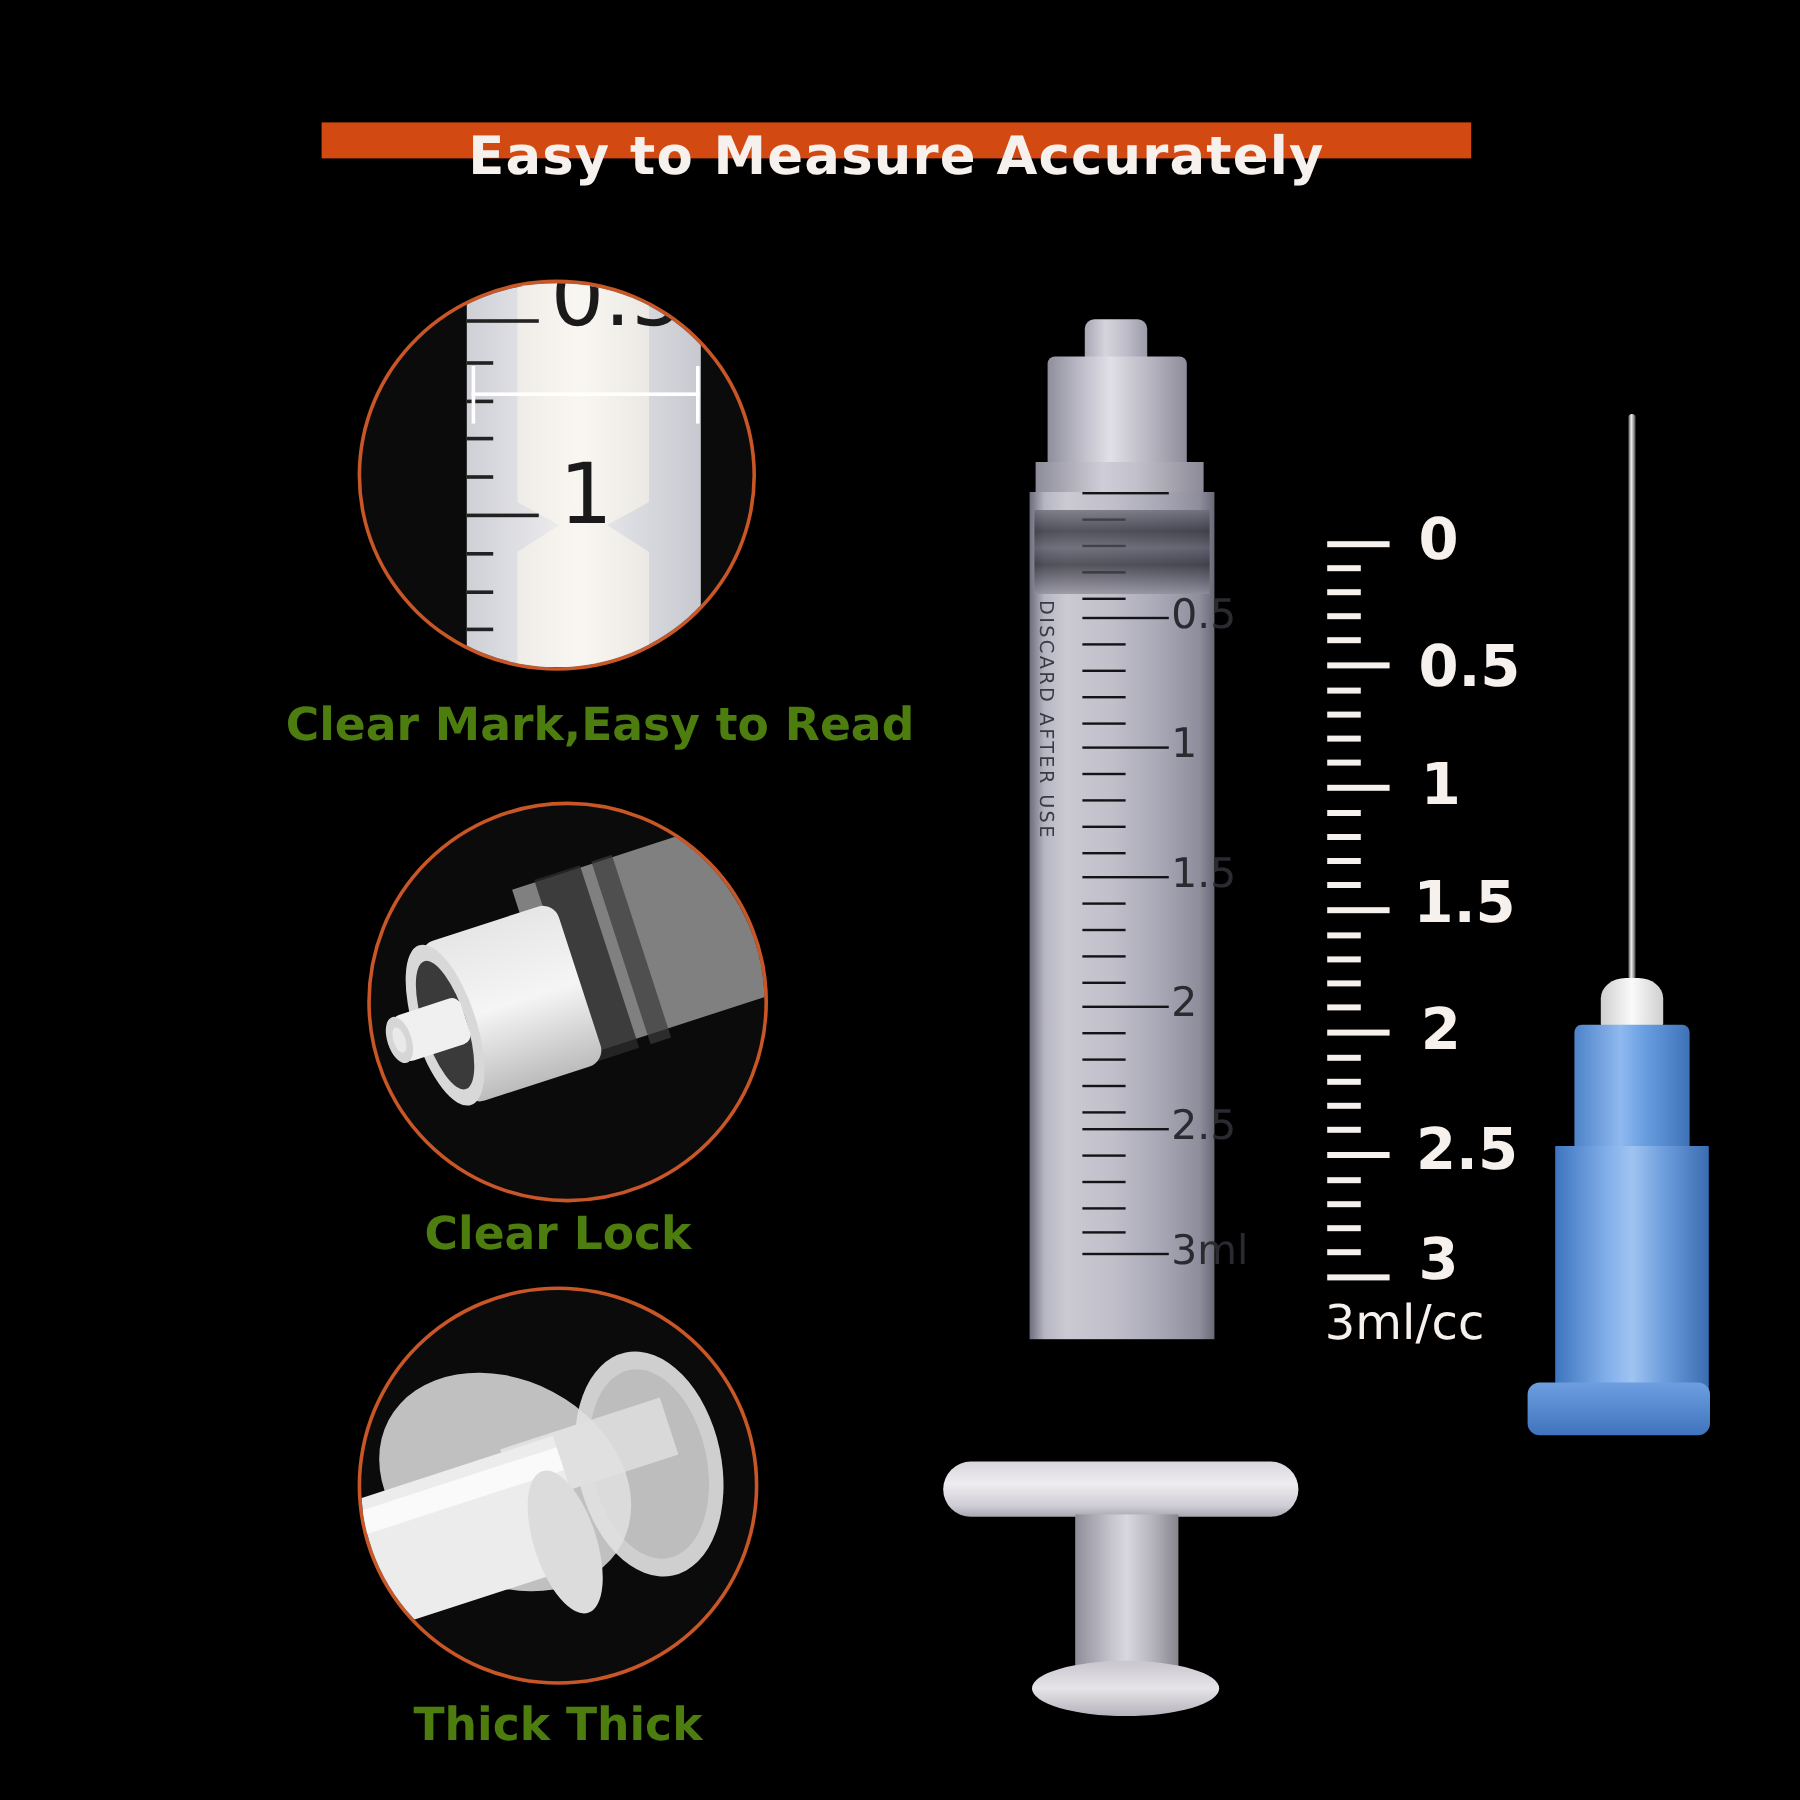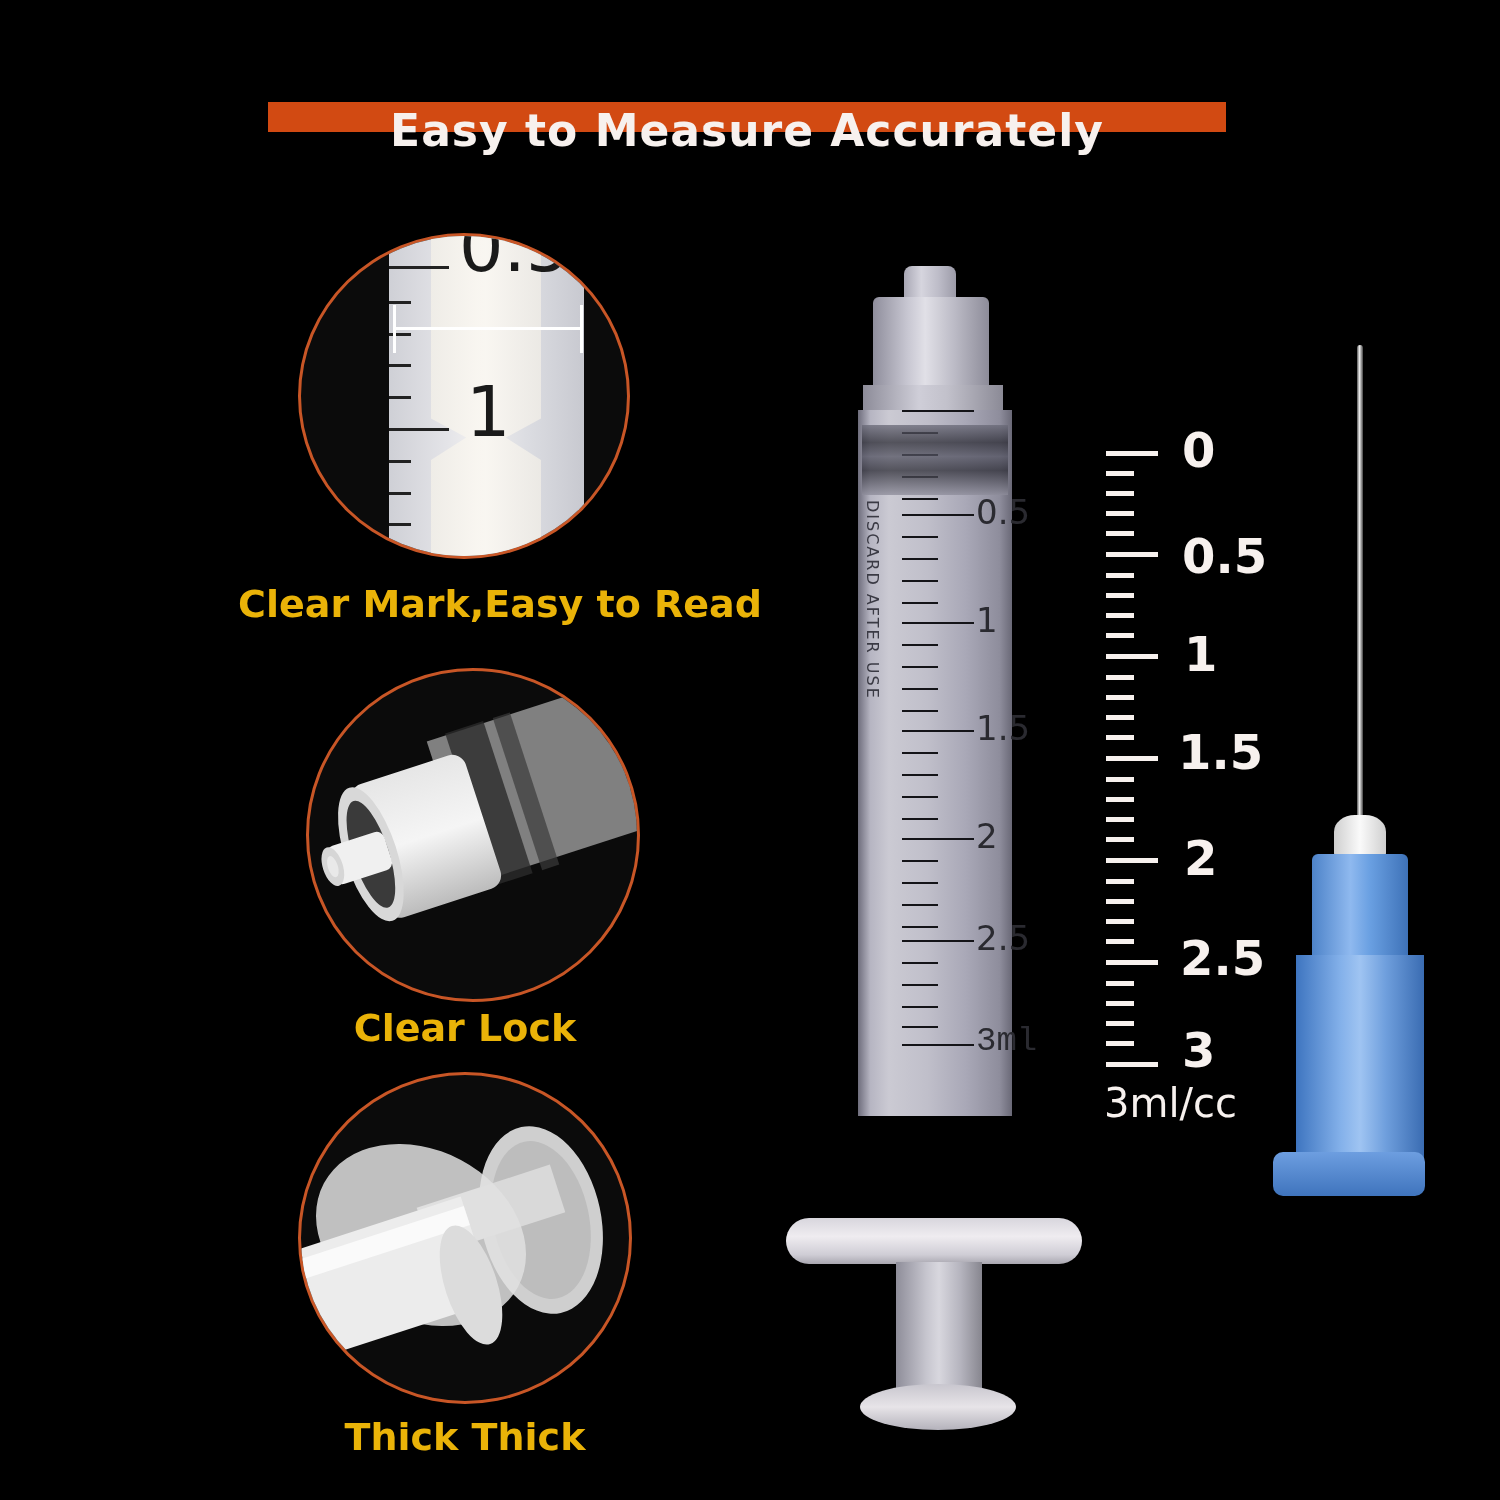--- a/index.html
+++ b/index.html
@@ -7,21 +7,21 @@
            font-family:"DejaVu Sans", "Liberation Sans", sans-serif; color:#f7f1ee; }
     .abs { position:absolute;text-align:center; }
 
     
     .title-bar { left:268px; top:102px; width:958px; height:30px; background:#d24a12; }
     .title-text { left:268px; top:52px; width:958px; text-align:center; font-size:44px; font-weight:bold;
                   letter-spacing:1px; color:#f7f1ee; line-height:86px;margin-top:36px; }
 
     
     .circle { border-radius:50%; border:3px solid #c85626; overflow:hidden; background:#0b0b0b; box-sizing:border-box; }
-    .caption { font-size:38px; font-weight:bold; text-align:center; color:#eab308; white-space:nowrap; }
+    .caption { font-size:38px; font-weight:bold; text-align:center; color:#4d7c0f; white-space:nowrap; }
 
     
     .c1 { left:298px; top:233px; width:332px; height:326px; }
     .c1 .strip { position:absolute; left:88px; top:0; width:195px; height:100%;
                  background:linear-gradient(90deg,#cfd0d6 0%,#e4e4e8 30%,#f1f0f0 45%,#dcdde2 70%,#c8c9d0 100%); }
     .c1 .hourglass { position:absolute; left:130px; top:0; width:110px; height:100%;
                  background:linear-gradient(90deg,#f2efe8,#fbf8f2,#efece6); opacity:.85;
                  clip-path:polygon(0 0,100% 0,100% 57%,68% 63%,100% 70%,100% 100%,0 100%,0 70%,32% 63%,0 57%); }
     .c1 .tick { position:absolute; left:88px; height:3px; background:#222; }
     .c1 .num { position:absolute; color:#1a1a1a; font-size:70px; font-family:"DejaVu Sans", sans-serif; }
@@ -168,21 +168,21 @@
   <div class="syr-scale-line" style="left:44px;top:574px;width:36px;"></div>
   <div class="syr-scale-line" style="left:44px;top:596px;width:36px;"></div>
   <div class="syr-scale-line" style="left:44px;top:616px;width:36px;"></div>
   <div class="syr-scale-line" style="left:44px;top:634px;width:72px;"></div>
 
   <div class="syr-num" style="left:118px;top:82px;">0.5</div>
   <div class="syr-num" style="left:118px;top:190px;">1</div>
   <div class="syr-num" style="left:118px;top:298px;">1.5</div>
   <div class="syr-num" style="left:118px;top:406px;">2</div>
   <div class="syr-num" style="left:118px;top:508px;">2.5</div>
-  <div class="syr-num" style="left:118px;top:612px;font-family:Liberation Mono, monospace;">3ml</div>
+  <div class="syr-num" style="left:118px;top:612px;">3ml</div>
 </div>
 <div class="abs syr-stopper"></div>
 <div class="abs syr-vert">DISCARD AFTER USE</div>
 <div class="abs syr-flange"></div>
 <div class="abs syr-rod"></div>
 <div class="abs syr-thumb"></div>
 
 <div class="abs scale">
   <div class="t" style="top:0px;width:52px;"></div>
   <div class="t" style="top:20px;width:28px;"></div>

